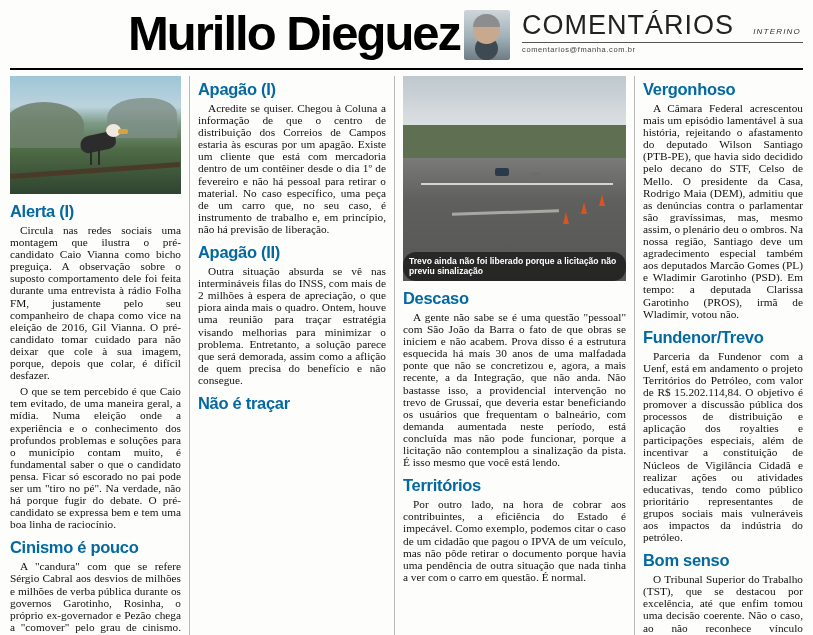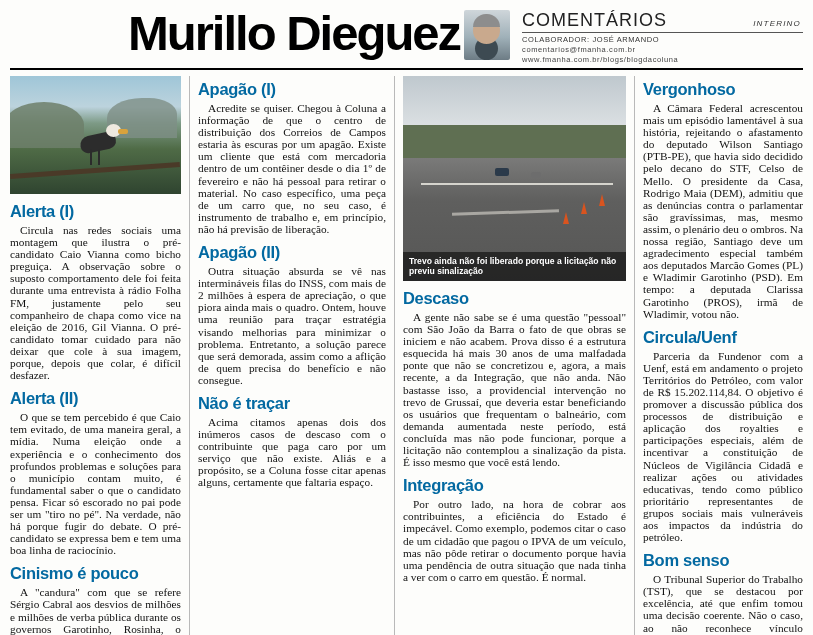--- a/index.html
+++ b/index.html
@@ -62,21 +62,21 @@
     margin-left:12px;
     margin-top:4px;
     flex:1 1 auto;
     text-align:left;
   }
   .comentarios-row{
     display:flex;align-items:baseline;justify-content:space-between;
   }
   .comentarios{
     font-family:"Liberation Sans", sans-serif;
-    font-size:18px;
+    font-size:27px;
     letter-spacing:1px;
     color:#222;
   }
   .interino{
     font-family:"Liberation Sans", sans-serif;
     font-size:8px;
     letter-spacing:1.2px;
     color:#333;
     padding-right:2px;
     font-style:italic;
@@ -201,39 +201,38 @@
   .caption{
     position:absolute;left:0;right:0;bottom:0;
     background:rgba(0,0,0,.55);
     color:#fff;
     font-family:"Liberation Sans", sans-serif;
     font-size:8.6px;
     line-height:10px;
     padding:4px 6px 5px 6px;
     box-sizing:border-box;
     font-weight:bold;
+    border-radius:13px;
   }
 </style>
 </head>
 <body>
 
 <div class="page">
 
   <div class="masthead">
     <div class="title">Murillo Dieguez</div>
     <div class="portrait"></div>
     <div class="comentarios-block">
       <div class="comentarios-row">
         <span class="comentarios">COMENTÁRIOS</span>
         <span class="interino">INTERINO</span>
       </div>
       <div class="colab">
-        <div>COLABORADOR: JOSÉ ARMANDO</div>
         <div class="line2">comentarios@fmanha.com.br</div>
-        <div class="line3">www.fmanha.com.br/blogs/blogdacoluna</div>
       </div>
     </div>
   </div>
 
   <div class="content">
 
     <div class="col col1">
       <div class="photo-sea">
         <div class="hill"></div>
         <div class="hill2"></div>
@@ -242,36 +241,34 @@
           <div class="headd"></div>
           <div class="beak"></div>
           <div class="legs"></div>
         </div>
         <div class="branch"></div>
       </div>
 
       <h2 class="head">Alerta (I)</h2>
       <p class="body">Circula nas redes sociais uma montagem que ilustra o pré-candidato Caio Vianna como bicho preguiça. A observação sobre o suposto comportamento dele foi feita durante uma entrevista à rádio Folha FM, justamente pelo seu companheiro de chapa como vice na eleição de 2016, Gil Vianna. O pré-candidato tomar cuidado para não deixar que cole à sua imagem, porque, depois que colar, é difícil desfazer.</p>
 
-      <h2 class="head">Alerta (II)</h2>
       <p class="body">O que se tem percebido é que Caio tem evitado, de uma maneira geral, a mídia. Numa eleição onde a experiência e o conhecimento dos profundos problemas e soluções para o município contam muito, é fundamental saber o que o candidato pensa. Ficar só escorado no pai pode ser um "tiro no pé". Na verdade, não há porque fugir do debate. O pré-candidato se expressa bem e tem uma boa linha de raciocínio.</p>
 
       <h2 class="head">Cinismo é pouco</h2>
       <p class="body">A "candura" com que se refere Sérgio Cabral aos desvios de milhões e milhões de verba pública durante os governos Garotinho, Rosinha, o próprio ex-governador e Pezão chega a "comover" pelo grau de cinismo. Espanta a naturalidade para falar de tanta safadeza. O Estado do Rio não poderia estar diferente do quadro atual.</p>
     </div>
 
     <div class="col col2">
       <h2 class="head first">Apagão (I)</h2>
       <p class="body">Acredite se quiser. Chegou à Coluna a informação de que o centro de distribuição dos Correios de Campos estaria às escuras por um apagão. Existe um cliente que está com mercadoria dentro de um contêiner desde o dia 1º de fevereiro e não há pessoal para retirar o material. No caso específico, uma peça de um carro que, no seu caso, é instrumento de trabalho e, em princípio, não há previsão de liberação.</p>
 
       <h2 class="head">Apagão (II)</h2>
       <p class="body">Outra situação absurda se vê nas intermináveis filas do INSS, com mais de 2 milhões à espera de apreciação, o que piora ainda mais o quadro. Ontem, houve uma reunião para traçar estratégia visando melhorias para minimizar o problema. Entretanto, a solução parece que será demorada, assim como a aflição de quem precisa do benefício e não consegue.</p>
 
       <h2 class="head">Não é traçar</h2>
-      <p class="body">Acima citamos apenas dois dos inúmeros casos de descaso com o contribuinte que paga caro por um serviço que não existe. Aliás e a propósito, se a Coluna fosse citar apenas alguns, certamente que faltaria espaço.</p>
     </div>
 
     <div class="col col3">
       <div class="photo-road">
 
         <div class="sky"></div>
         <div class="trees"></div>
         <div class="road"></div>
         <div class="roadline"></div>
         <div class="roadline2"></div>
@@ -279,29 +276,29 @@
         <div class="car2"></div>
         <div class="cone c1"></div>
         <div class="cone c2"></div>
         <div class="cone c3"></div>
         <div class="caption">Trevo ainda não foi liberado porque a licitação não previu sinalização</div>
       </div>
 
       <h2 class="head">Descaso</h2>
       <p class="body">A gente não sabe se é uma questão "pessoal" com São João da Barra o fato de que obras se iniciem e não acabem. Prova disso é a estrutura esquecida há mais 30 anos de uma malfadada ponte que não se concretizou e, agora, a mais recente, a da Integração, que não anda. Não bastasse isso, a providencial intervenção no trevo de Grussaí, que deveria estar beneficiando os usuários que frequentam o balneário, com demanda aumentada neste período, está concluída mas não pode funcionar, porque a licitação não contemplou a sinalização da pista. É isso mesmo que você está lendo.</p>
 
-      <h2 class="head">Integração</h2>
+      <h2 class="head">Territórios</h2>
       <p class="body">Por outro lado, na hora de cobrar aos contribuintes, a eficiência do Estado é impecável. Como exemplo, podemos citar o caso de um cidadão que pagou o IPVA de um veículo, mas não pôde retirar o documento porque havia uma pendência de outra situação que nada tinha a ver com o carro em questão. É normal.</p>
     </div>
 
     <div class="col col4">
       <h2 class="head first">Vergonhoso</h2>
       <p class="body">A Câmara Federal acrescentou mais um episódio lamentável à sua história, rejeitando o afastamento do deputado Wilson Santiago (PTB-PE), que havia sido decidido pelo decano do STF, Celso de Mello. O presidente da Casa, Rodrigo Maia (DEM), admitiu que as denúncias contra o parlamentar são gravíssimas, mas, mesmo assim, o plenário deu o ombros. Na nossa região, Santiago deve um agradecimento especial também aos deputados Marcão Gomes (PL) e Wladimir Garotinho (PSD). Em tempo: a deputada Clarissa Garotinho (PROS), irmã de Wladimir, votou não.</p>
 
-      <h2 class="head">Circula/Uenf</h2>
+      <h2 class="head">Fundenor/Trevo</h2>
       <p class="body">Parceria da Fundenor com a Uenf, está em andamento o projeto Territórios do Petróleo, com valor de R$ 15.202.114,84. O objetivo é promover a discussão pública dos processos de distribuição e aplicação dos royalties e participações especiais, além de incentivar a constituição de Núcleos de Vigilância Cidadã e realizar ações ou atividades educativas, tendo como público prioritário representantes de grupos sociais mais vulneráveis aos impactos da indústria do petróleo.</p>
 
       <h2 class="head">Bom senso</h2>
       <p class="body">O Tribunal Superior do Trabalho (TST), que se destacou por excelência, até que enfim tomou uma decisão coerente. Não o caso, ao não reconhece vínculo empregatício entre os motoristas e empresas do aplicativo Uber. Também, era só o que faltava.</p>
 
     </div>
 
   </div>
 </div>
 

